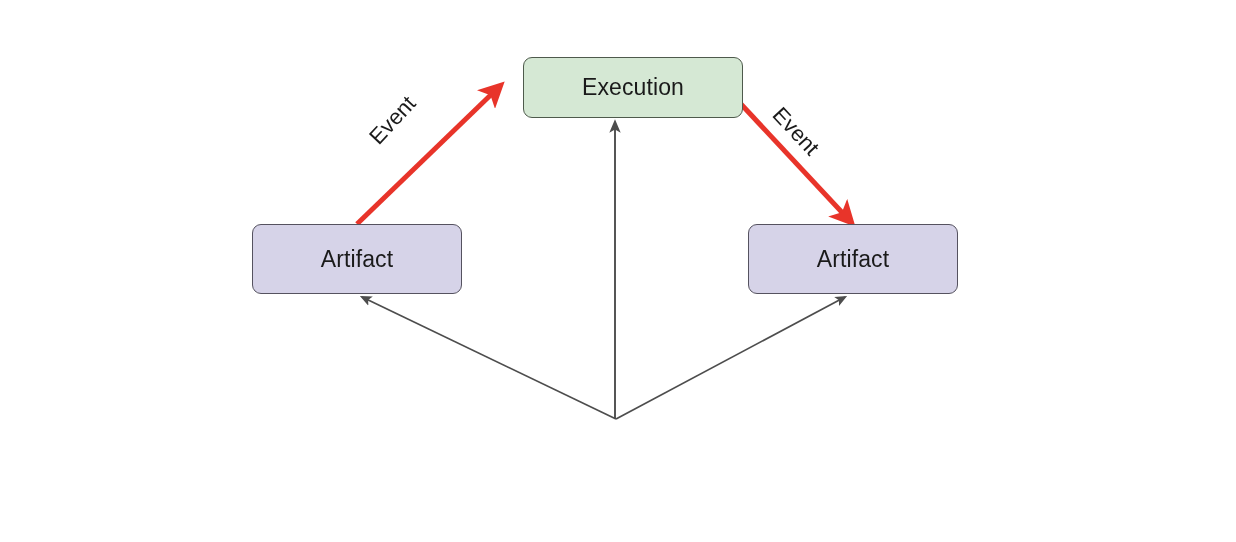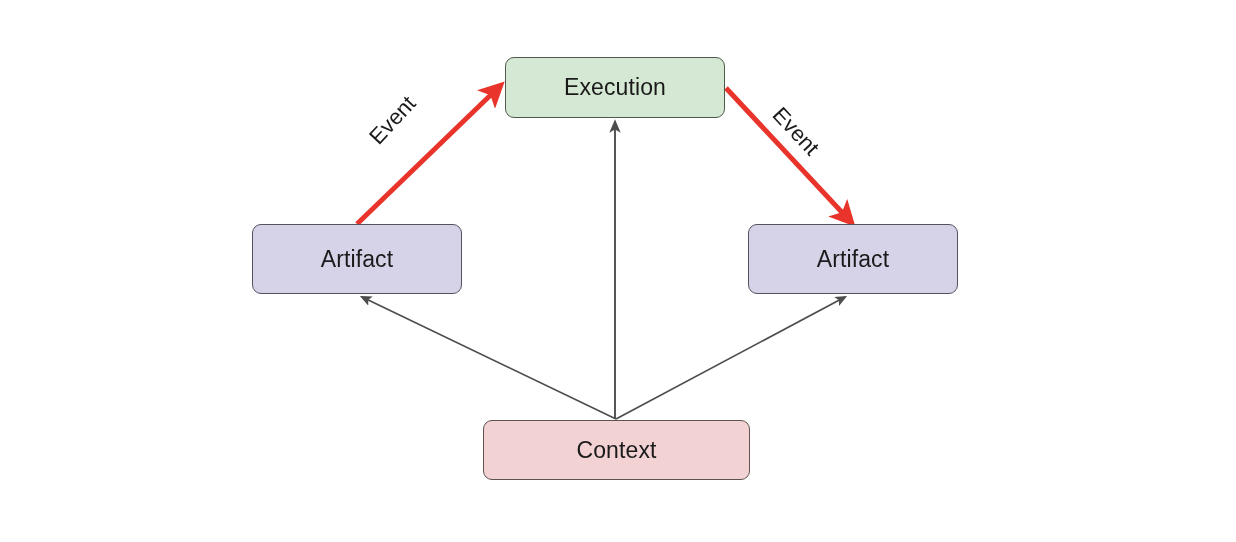--- a/index.html
+++ b/index.html
@@ -37,21 +37,21 @@
     color: #1a1a1a;
     letter-spacing: 0.1px;
     z-index: 3;
   }
   .node-label {
     font-size: 23px;
     line-height: 1;
     white-space: nowrap;
   }
   #node-execution {
-    left: 505px;
+    left: 523px;
     top: 57px;
     width: 220px;
     height: 61px;
     background: #d5e8d4;
     border-color: #4e5a4c;
   }
   #node-artifact-left {
     left: 252px;
     top: 224px;
     width: 210px;
@@ -127,21 +127,18 @@
   </div>
 
   <div class="node" id="node-artifact-left">
     <span class="node-label">Artifact</span>
   </div>
 
   <div class="node" id="node-artifact-right">
     <span class="node-label">Artifact</span>
   </div>
 
-  <div class="node" id="node-context">
-    <span class="node-label">Context</span>
-  </div>
 
   <div class="edge-label" id="edge-label-event-left">Event</div>
 
   <div class="edge-label" id="edge-label-event-right">Event</div>
 
 </div>
 
 </body></html>

